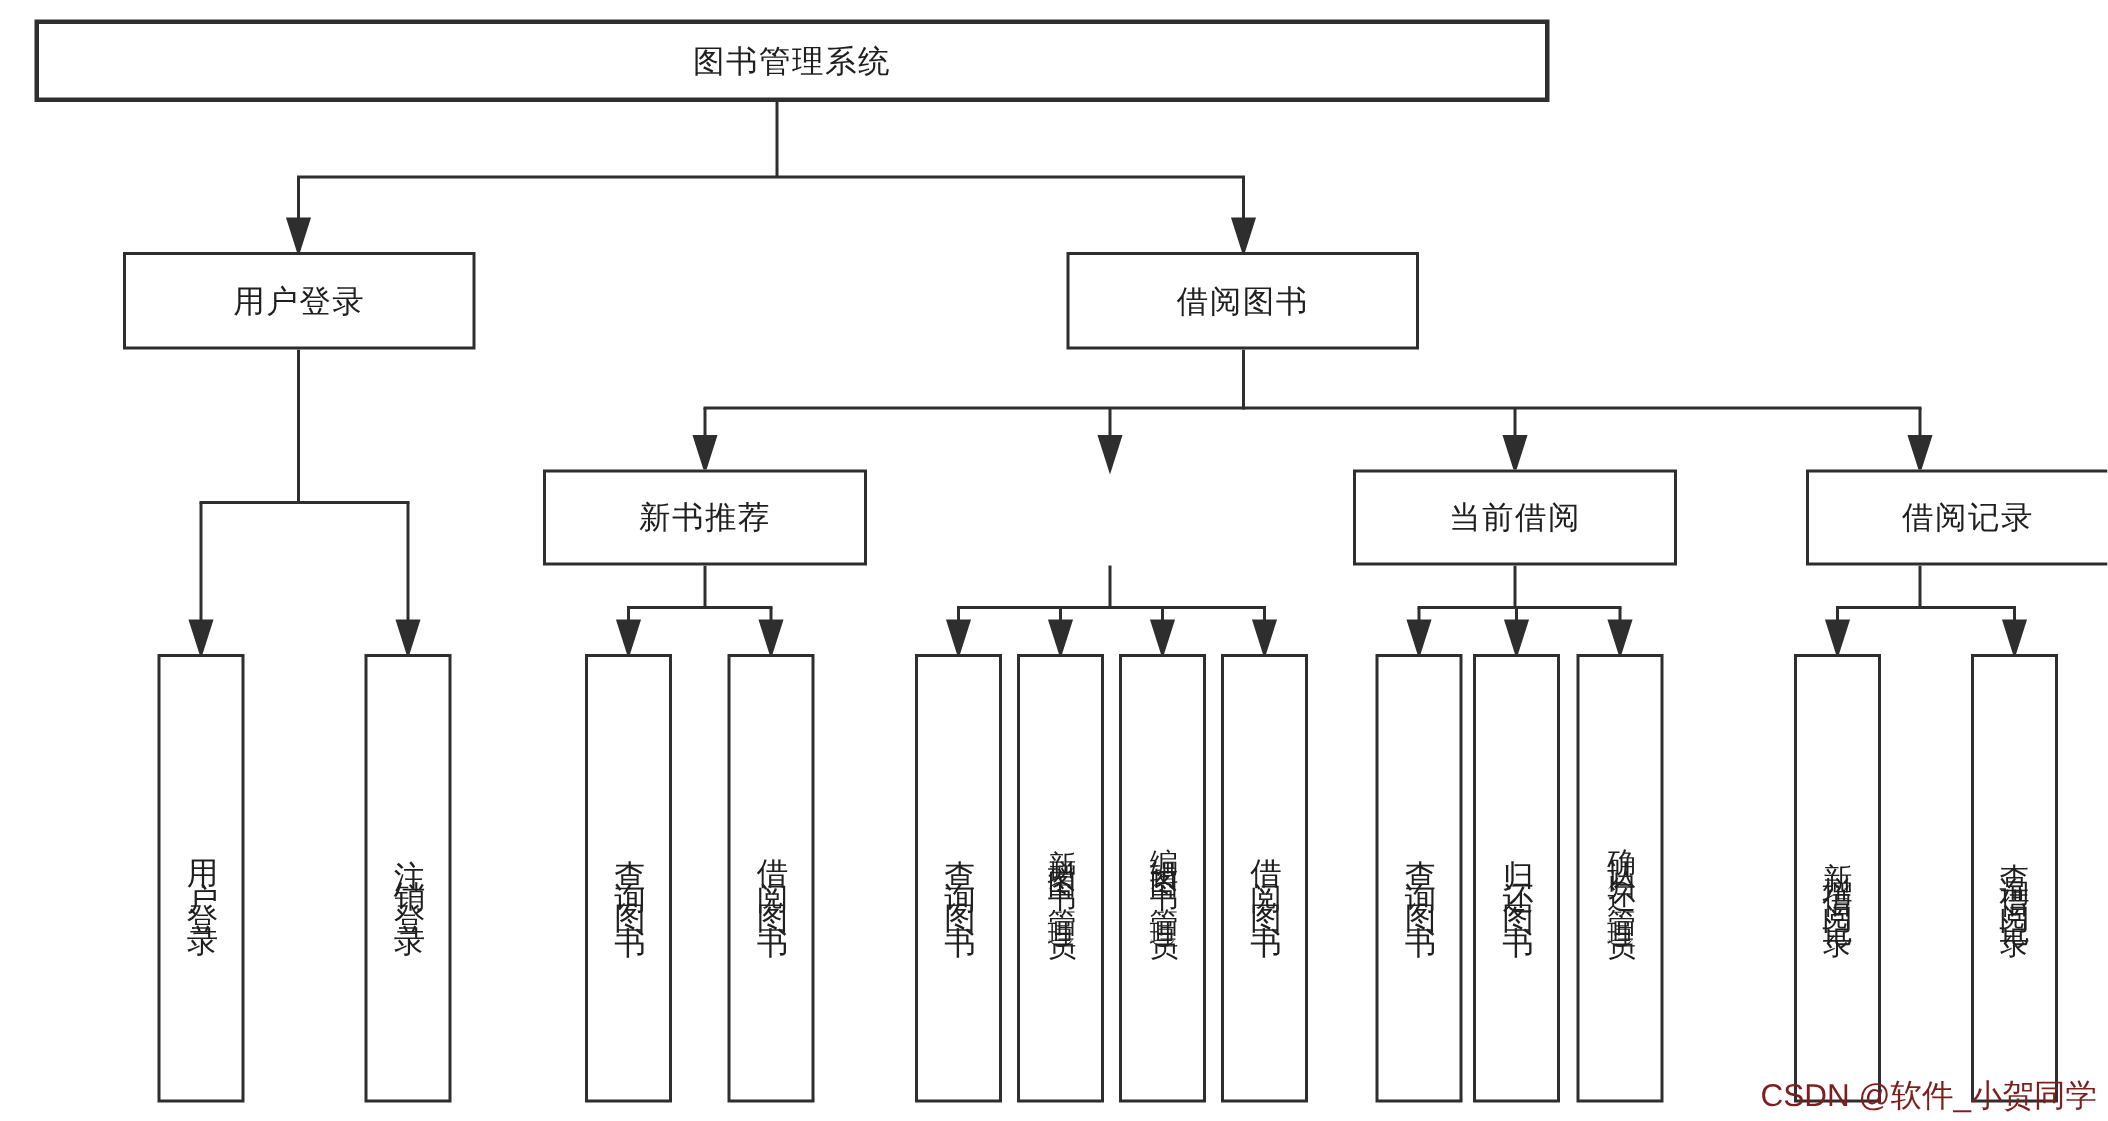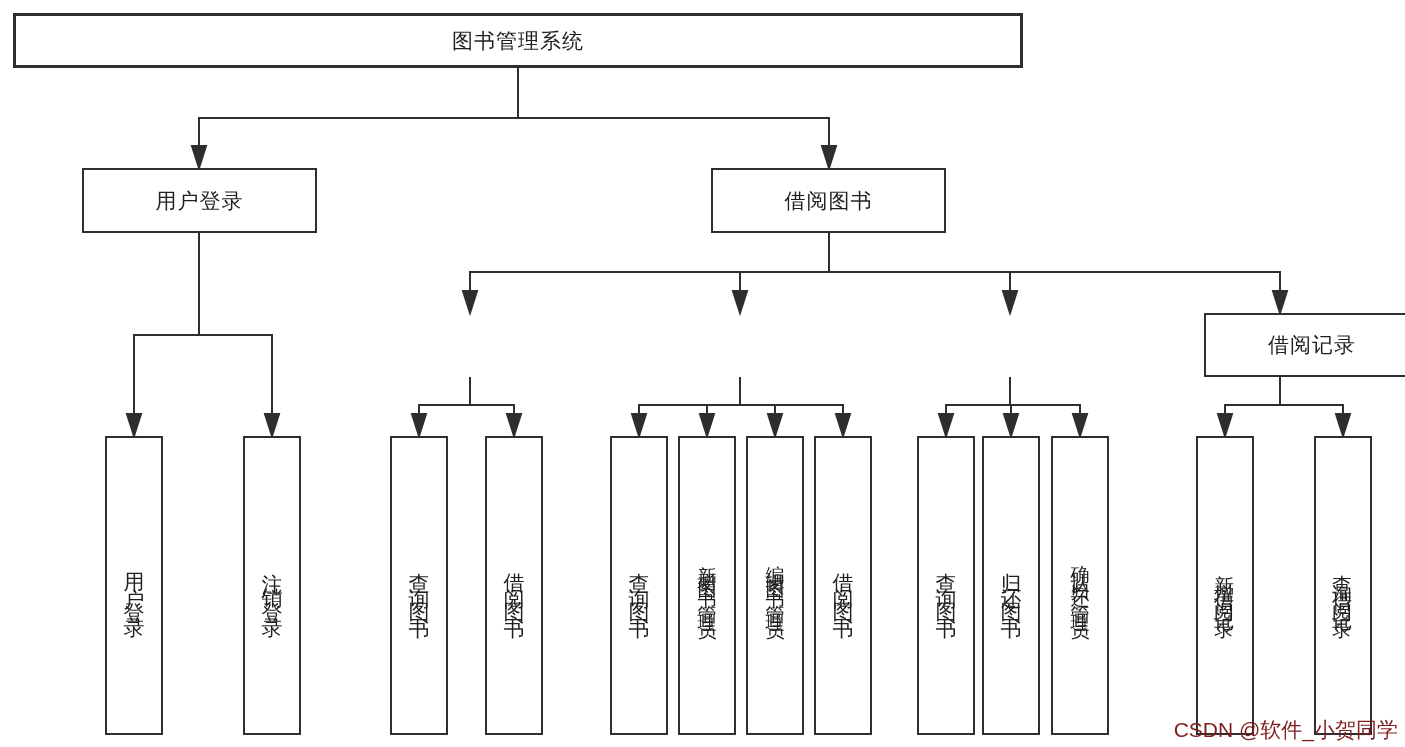--- a/index.html
+++ b/index.html
@@ -22,21 +22,21 @@
     box-sizing: border-box;
     border: 2px solid #2e2e2e;
     background: #ffffff;
     display: flex;
     align-items: center;
     justify-content: center;
     color: #1f1f1f;
     z-index: 2;
   }
   .h-label { font-size: 21px; letter-spacing: 1px; white-space: nowrap; }
-  .node-root    { left: 13px;   top: 13px;  width: 1010px; height: 55px; border-width: 3px; }
+  .node-root    { left: 23px;   top: 13px;  width: 1010px; height: 55px; border-width: 3px; }
   .node-lv2-a   { left: 82px;   top: 168px; width: 235px;  height: 65px; }
   .node-lv2-b   { left: 711px;  top: 168px; width: 235px;  height: 65px; }
   .node-lv3-a   { left: 362px;  top: 313px; width: 216px;  height: 64px; }
   .node-lv3-b   { left: 632px;  top: 313px; width: 216px;  height: 64px; }
   .node-lv3-c   { left: 902px;  top: 313px; width: 216px;  height: 64px; }
   .node-lv3-d   { left: 1172px; top: 313px; width: 216px;  height: 64px; margin-left: 32px; }
   .leaf { top: 436px; width: 58px; height: 299px; }
   .leaf .v-label {
     writing-mode: vertical-rl;
     text-orientation: mixed;
@@ -142,20 +142,26 @@
     <span class="h-label">图书管理系统</span>
   </div>
 
   <div class="node node-lv2-a">
     <span class="h-label">用户登录</span>
   </div>
   <div class="node node-lv2-b">
     <span class="h-label">借阅图书</span>
   </div>
 
+  <div class="node node-lv3-a">
+    <span class="h-label">新书推荐</span>
+  </div>
+  <div class="node node-lv3-c">
+    <span class="h-label">当前借阅</span>
+  </div>
   <div class="node node-lv3-d">
     <span class="h-label">借阅记录</span>
   </div>
 
   <div class="node leaf leaf-1">
     <span class="v-label ls-wide">用户登录</span>
   </div>
   <div class="node leaf leaf-2">
     <span class="v-label ls-wide">注销登录</span>
   </div>

